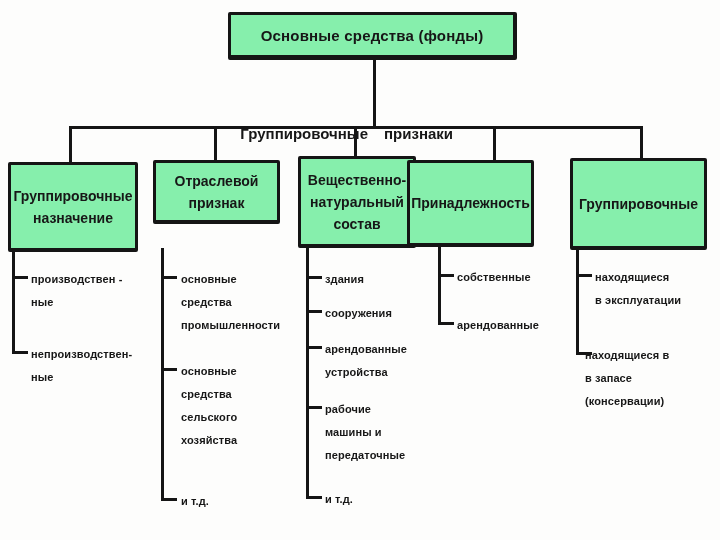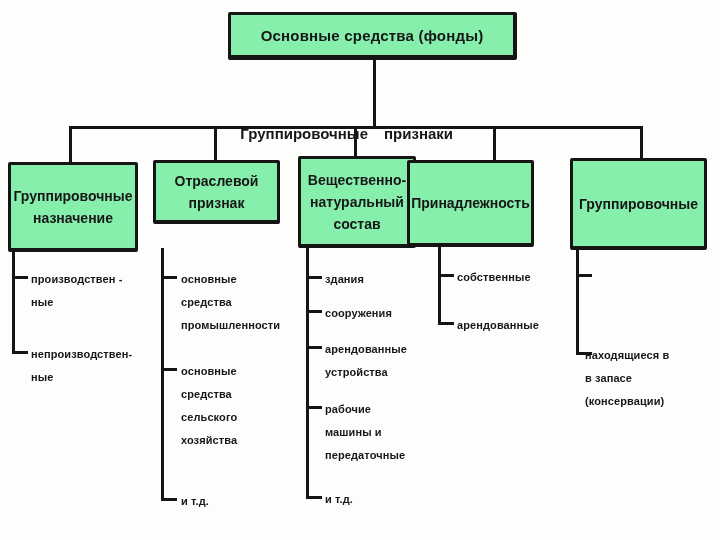--- a/index.html
+++ b/index.html
@@ -104,17 +104,19 @@
 
   <div class="vline" style="left:438px;top:245px;height:80px"></div>
   <div class="tick" style="left:438px;top:274px"></div>
   <div class="tick" style="left:438px;top:322px"></div>
   <div class="item" style="left:457px;top:266px;width:120px">собственные</div>
   <div class="item" style="left:457px;top:314px;width:120px">арендованные</div>
 
   <div class="vline" style="left:576px;top:248px;height:107px"></div>
   <div class="tick" style="left:576px;top:274px"></div>
   <div class="tick" style="left:576px;top:352px"></div>
+  <div class="item" style="left:595px;top:266px;width:126px">находящиеся
+в эксплуатации</div>
   <div class="item" style="left:585px;top:344px;width:126px">находящиеся в
 в запасе
 (консервации)</div>
 
 </div>
 
 </body></html>

